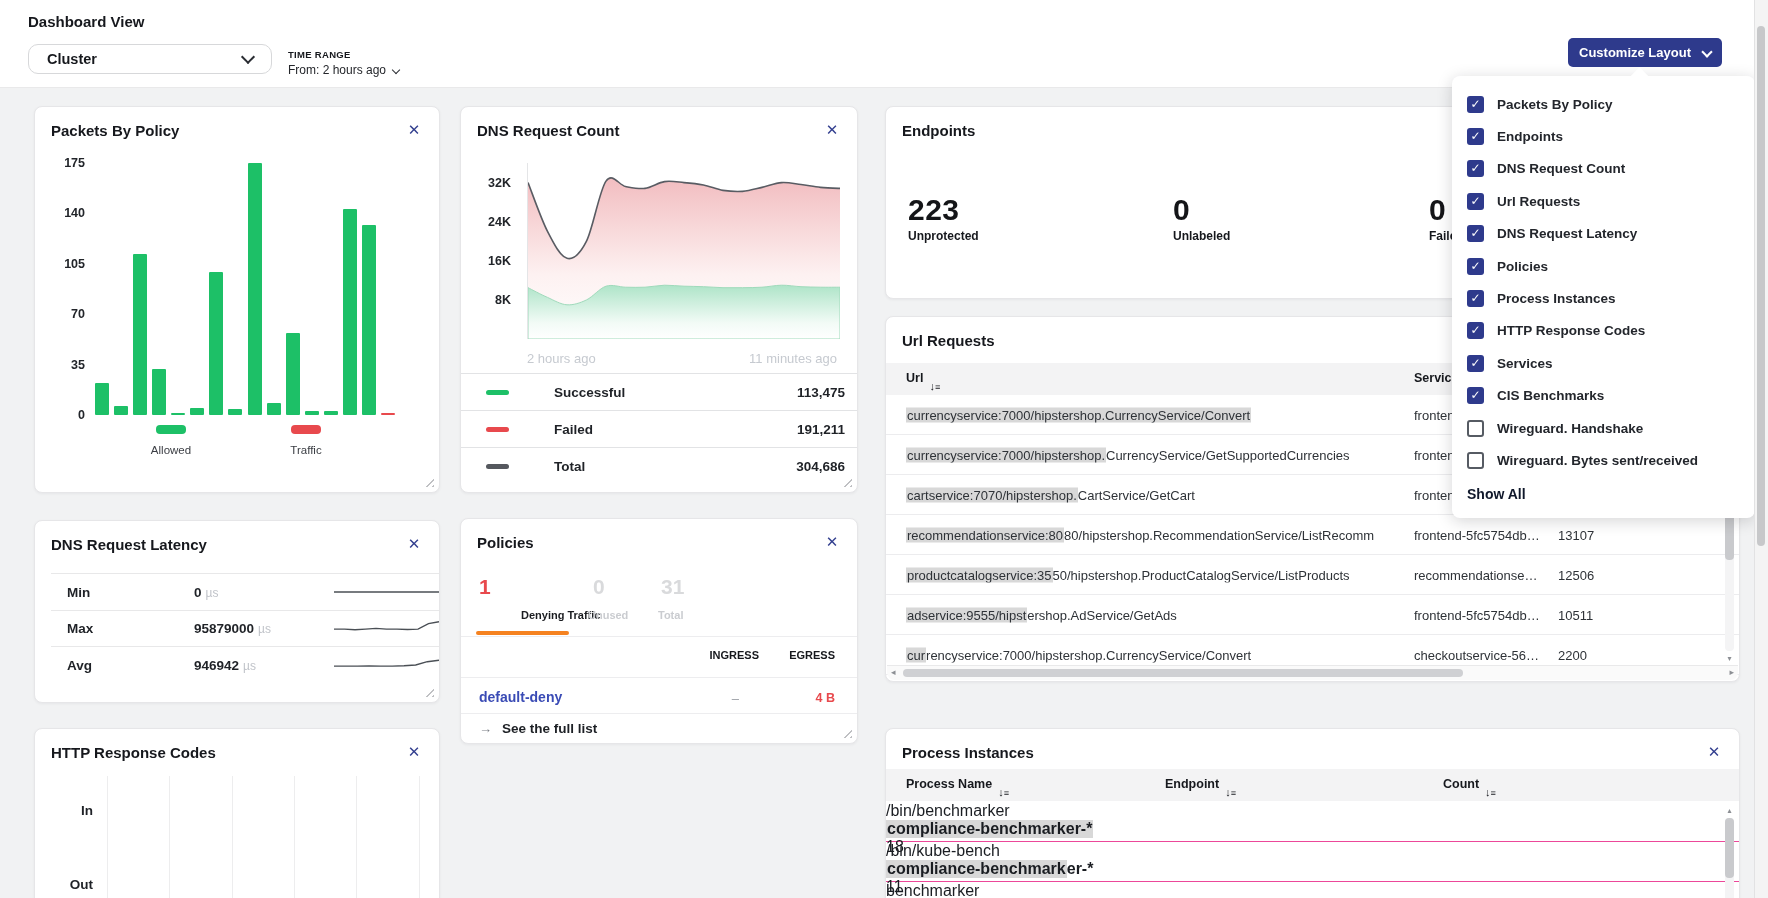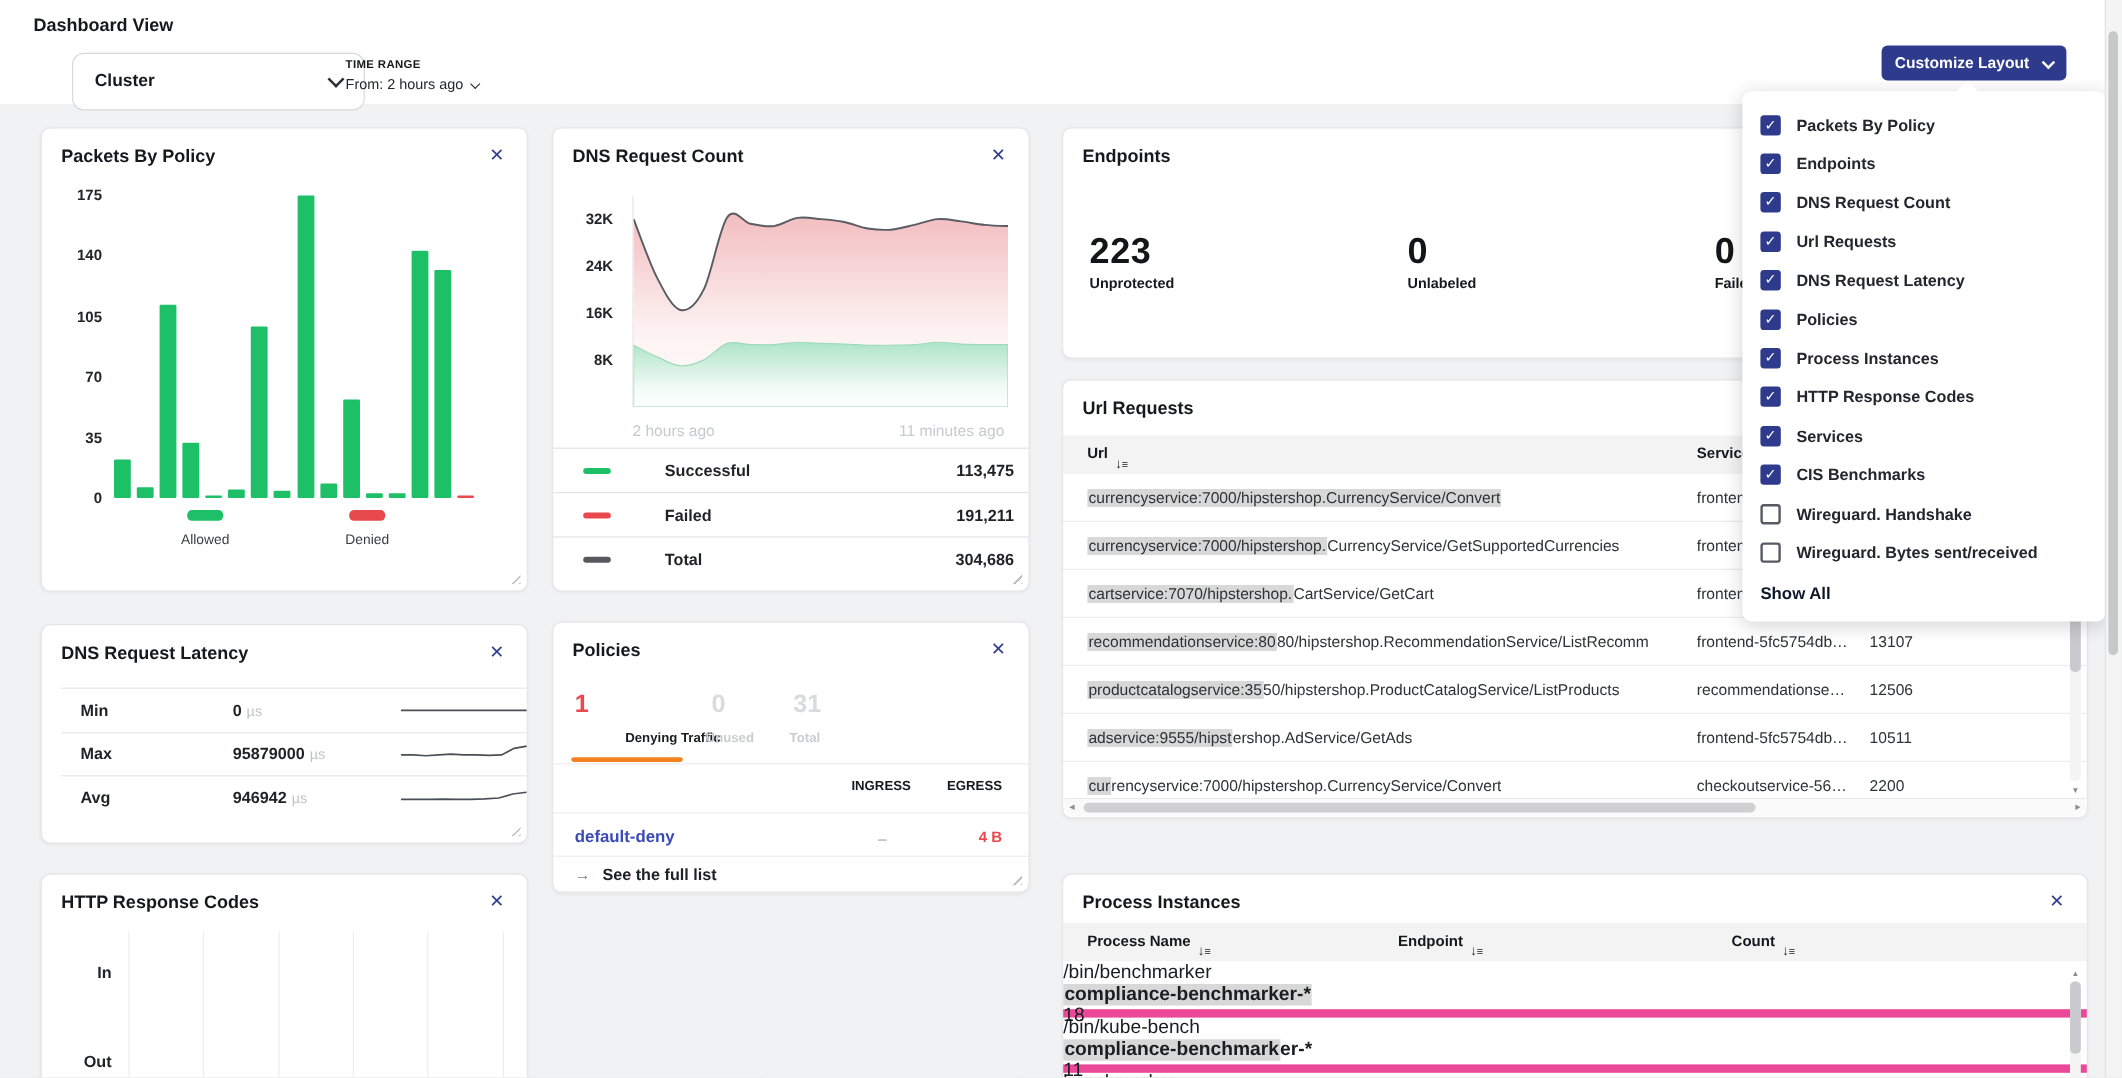--- a/index.html
+++ b/index.html
@@ -2,23 +2,23 @@
 <html><head>
 <meta charset="utf-8">
 <style>
   html,body{margin:0;padding:0;background:#e8e9ea;}
   .stage{position:relative;width:1768px;height:898px;overflow:hidden;background:#f1f2f3;
          font-family:"Liberation Sans","DejaVu Sans",sans-serif;color:#1a1d22;}
 
   
   .topbar{position:absolute;left:0;top:0;width:100%;height:87px;background:#fff;border-bottom:1px solid #e9e9ea;}
   .page-title{position:absolute;left:28px;top:13px;font-size:15px;font-weight:700;color:#16181d;}
-  .view-select{position:absolute;left:28px;top:44px;width:244px;height:48px;background:#fff;border:1px solid #d7d8da;
+  .view-select{position:absolute;left:28px;top:44px;width:244px;height:30px;background:#fff;border:1px solid #d7d8da;
                border-radius:10px;display:flex;align-items:center;padding:0 18px;font-size:14.5px;font-weight:600;
-               box-sizing:border-box;cursor:pointer;color:#16181d;margin-left:32px;}
+               box-sizing:border-box;cursor:pointer;color:#16181d;}
   .chev{width:8px;height:8px;border-right:2px solid #2a2d33;border-bottom:2px solid #2a2d33;
         transform:rotate(45deg);display:inline-block;margin-top:-4px;}
   .view-select .chev{margin-left:auto;}
   .time-range{position:absolute;left:288px;top:49px;}
   .tr-label{font-size:9.5px;font-weight:800;letter-spacing:.3px;color:#16181d;}
   .tr-value{font-size:12px;color:#24262b;margin-top:3px;display:flex;align-items:center;gap:7px;cursor:pointer;}
   .tr-value .chev{width:5px;height:5px;border-width:1.5px;margin-top:-1px;}
   .customize-btn{position:absolute;left:1568px;top:38px;width:154px;height:29px;background:#2e3a8c;border-radius:5px;
                  color:#fff;font-size:13px;font-weight:600;display:flex;align-items:center;justify-content:center;
                  gap:12px;cursor:pointer;z-index:65;}
@@ -97,21 +97,21 @@
   .sort::after{content:"\2261";font-size:9px;}
   .t-row{height:39px;border-bottom:1px solid #ececee;position:relative;}
   .t-row .cell{position:absolute;top:50%;transform:translateY(-50%);font-size:13px;color:#2e3237;white-space:nowrap;}
   .hl{background:#d8d8d8;padding:3px 1px;}
   #url-head{top:46px;} #url-body{position:absolute;left:0;top:78px;width:100%;}
   .c-url{left:20px;max-width:490px;overflow:hidden;}
   .c-service{left:528px;width:132px;overflow:hidden;}
   .c-count{left:672px;}
   #pi-head{top:40px;} #pi-body{position:absolute;left:0;top:73px;width:100%;}
   .c-pname{left:20px;} .c-endpoint{left:279px;width:260px;overflow:hidden;font-weight:bold;} .c-cnt{left:557px;}
-  .pi-row{height:39px;border-bottom:7px solid #ec4899;position:relative;}
+  .pi-row{height:39px;border-bottom:1px solid #ec4899;position:relative;}
 
   
   .vscroll{position:absolute;right:5px;width:9px;background:#f4f4f5;border-radius:4px;}
   .vscroll .vthumb{position:absolute;left:0;width:9px;background:#c9cacd;border-radius:4px;}
   .vs-arrow{position:absolute;right:5px;width:9px;text-align:center;font-size:8px;color:#8c8f94;cursor:pointer;}
   .hscroll{position:absolute;left:1px;right:1px;bottom:1px;height:14px;background:#fafafa;border-top:1px solid #e9e9ea;
            border-radius:0 0 8px 8px;}
   .hs-thumb{position:absolute;left:16px;top:3px;width:560px;height:8px;background:#cfd0d3;border-radius:4px;}
   .hs-left,.hs-right{position:absolute;top:1px;font-size:9px;color:#8c8f94;cursor:pointer;}
   .hs-left{left:4px;} .hs-right{right:4px;}
@@ -204,21 +204,21 @@
         <div class="bar" style="height: 205.92px; background: rgb(29, 192, 103);"></div>
         <div class="bar" style="height: 190.08px; background: rgb(29, 192, 103);"></div>
         <div class="bar" style="height: 2px; background: rgb(232, 73, 77);"></div>
       </div>
     <div class="pbp-leg" id="leg-allowed">
       <span class="sw" id="sw-allowed" style="background: rgb(29, 192, 103);"></span>
       <span class="lbl">Allowed</span>
     </div>
     <div class="pbp-leg" id="leg-denied">
       <span class="sw" id="sw-denied" style="background: rgb(232, 73, 77);"></span>
-      <span class="lbl">Denied</span>
+      <span class="lbl">Traffic</span>
     </div>
     <span class="rsz"></span>
   </div>
 
   <div class="card" id="card-dns">
     <div class="card-title">DNS Request Count</div>
     <span class="close-x"></span>
     <div class="dns-ticks">
         <span style="bottom: 32.1111px;">8K</span>
         <span style="bottom: 71.2222px;">16K</span>

